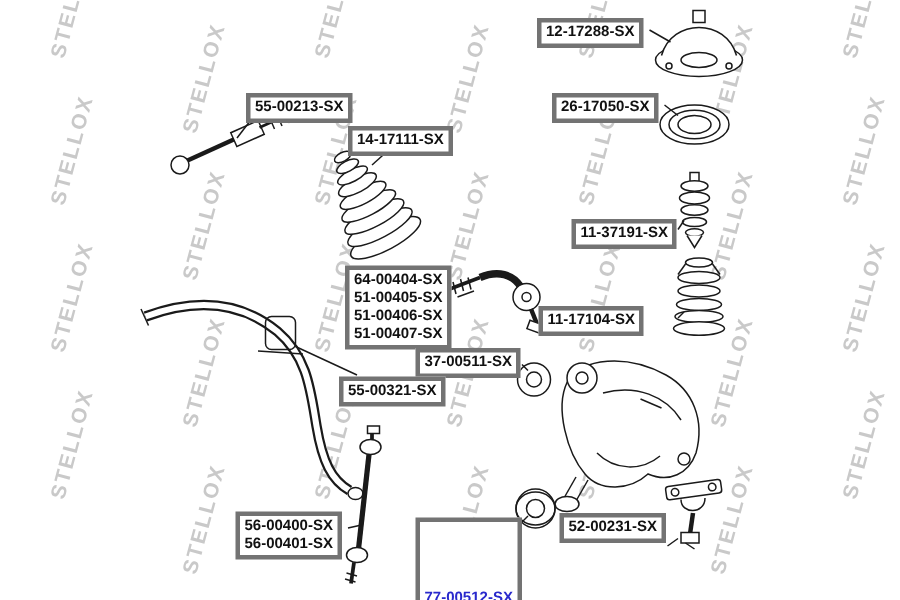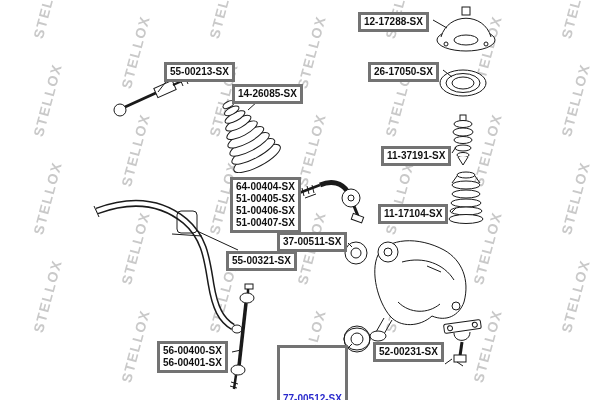--- a/index.html
+++ b/index.html
@@ -201,21 +201,21 @@
       <line x1="348" y1="348" x2="352" y2="344"></line>
       <line x1="445" y1="364" x2="452" y2="359"></line>
     </g>
   </svg>
 
   <div class="plabel" style="left:164px;top:62px">
     <span>55-00213-SX</span>
   </div>
 
   <div class="plabel" style="left:232px;top:84px">
-    <span>14-26085-SX</span>
+    <span>14-17111-SX</span>
   </div>
 
   <div class="plabel" style="left:358px;top:12px">
     <span>12-17288-SX</span>
   </div>
 
   <div class="plabel" style="left:368px;top:62px">
     <span>26-17050-SX</span>
   </div>
 
@@ -223,21 +223,21 @@
     <span>11-37191-SX</span>
   </div>
 
   <div class="plabel" style="left:230px;top:177px">
     <span>64-00404-SX</span>
     <span>51-00405-SX</span>
     <span>51-00406-SX</span>
     <span>51-00407-SX</span>
   </div>
 
-  <div class="plabel" style="left:378px;top:204px">
+  <div class="plabel" style="left:359px;top:204px">
     <span>11-17104-SX</span>
   </div>
 
   <div class="plabel" style="left:277px;top:232px">
     <span>37-00511-SX</span>
   </div>
 
   <div class="plabel" style="left:226px;top:251px">
     <span>55-00321-SX</span>
   </div>

